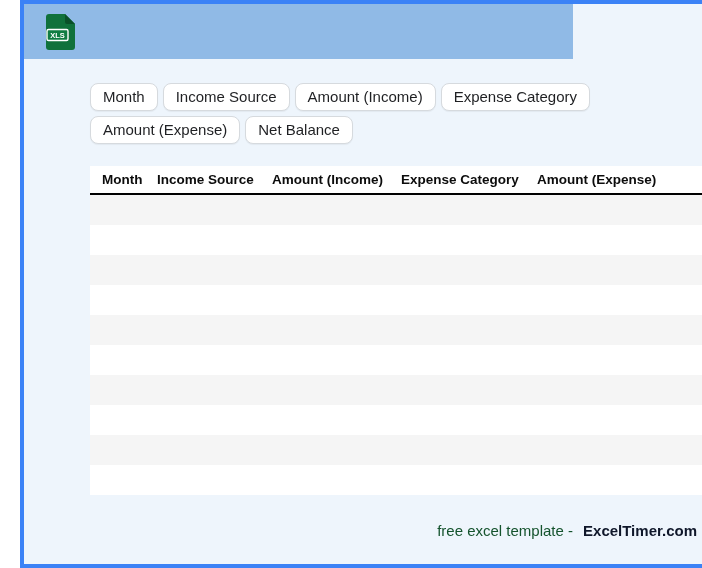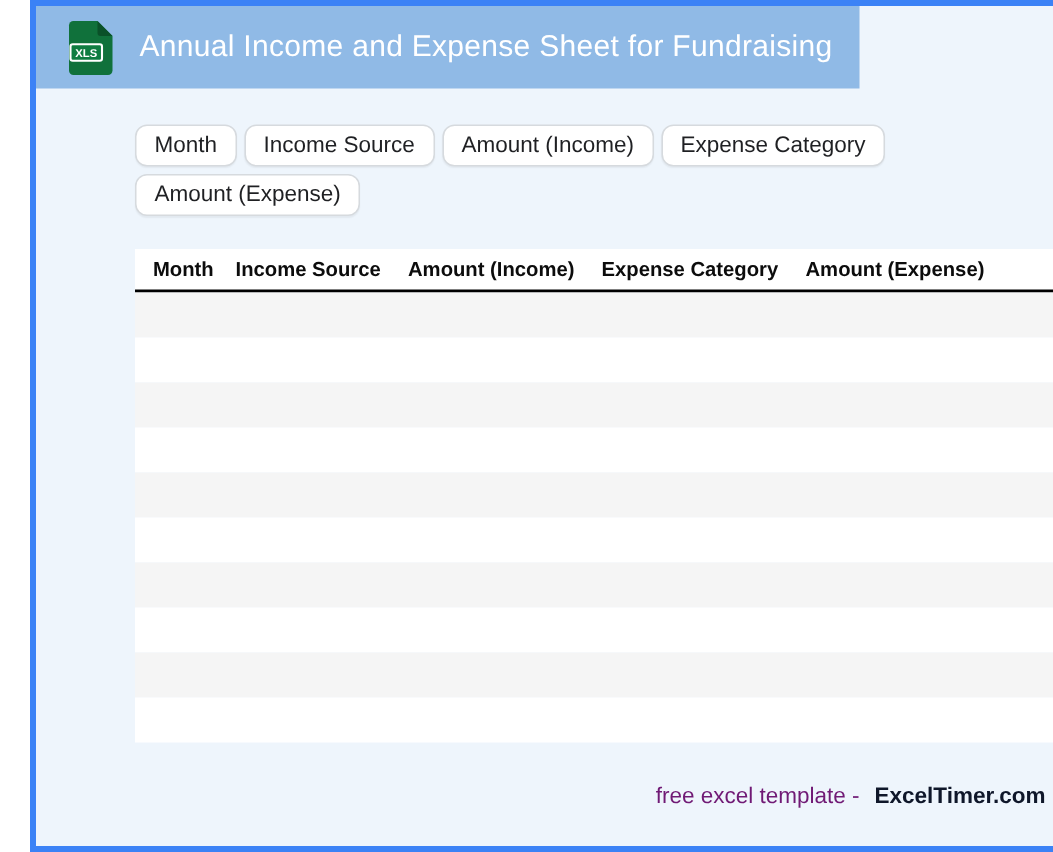--- a/index.html
+++ b/index.html
@@ -77,44 +77,44 @@
   .tbody{width:100%;}
   .trow{height:30px;width:100%;}
   .trow:nth-child(odd){background:#f5f5f5;}
   .trow:nth-child(even){background:#ffffff;}
   
   .footer{
     position:absolute;right:21px;top:518px;
     font-size:15px;
     white-space:nowrap;
   }
-  .footer-text{color:#701a75;font-weight:400;}
+  .footer-text{color:#14532d;font-weight:400;}
   .footer-brand{color:#0f172a;font-weight:bold;margin-left:10px;cursor:pointer;}
 </style>
 </head>
 <body>
 
 <div class="page">
 
   <div class="header-bar">
     <svg class="file-icon" width="32" height="38" viewBox="0 0 32 38">
       <path d="M5 1 h16 l10 10 v23 a3 3 0 0 1 -3 3 H5 a3 3 0 0 1 -3 -3 V4 a3 3 0 0 1 3 -3 z" fill="#10713b"></path>
       <path d="M21 1 l10 10 h-8 a2 2 0 0 1 -2 -2 z" fill="#0a5129"></path>
       <rect x="3" y="16.5" width="21" height="11" rx="1.5" fill="#0f7c41" stroke="#ffffff" stroke-width="1.4"></rect>
       <text x="13.5" y="24.8" font-size="7.5" font-weight="bold" fill="#ffffff" text-anchor="middle" font-family="Liberation Sans, sans-serif">XLS</text>
     </svg>
-    <div class="page-title">Annual Income and Expense Sheet for Fundraising</div>
   </div>
 
   <div class="chips">
     <div class="chip">Month</div>
     <div class="chip">Income Source</div>
     <div class="chip">Amount (Income)</div>
     <div class="chip">Expense Category</div>
     <div class="chip">Amount (Expense)</div>
+    <div class="chip">Net Balance</div>
   </div>
 
   <div class="sheet">
     <div class="thead">
       <div class="th">Month</div>
       <div class="th">Income Source</div>
       <div class="th">Amount (Income)</div>
       <div class="th">Expense Category</div>
       <div class="th">Amount (Expense)</div>
       <div class="th">Net</div>

